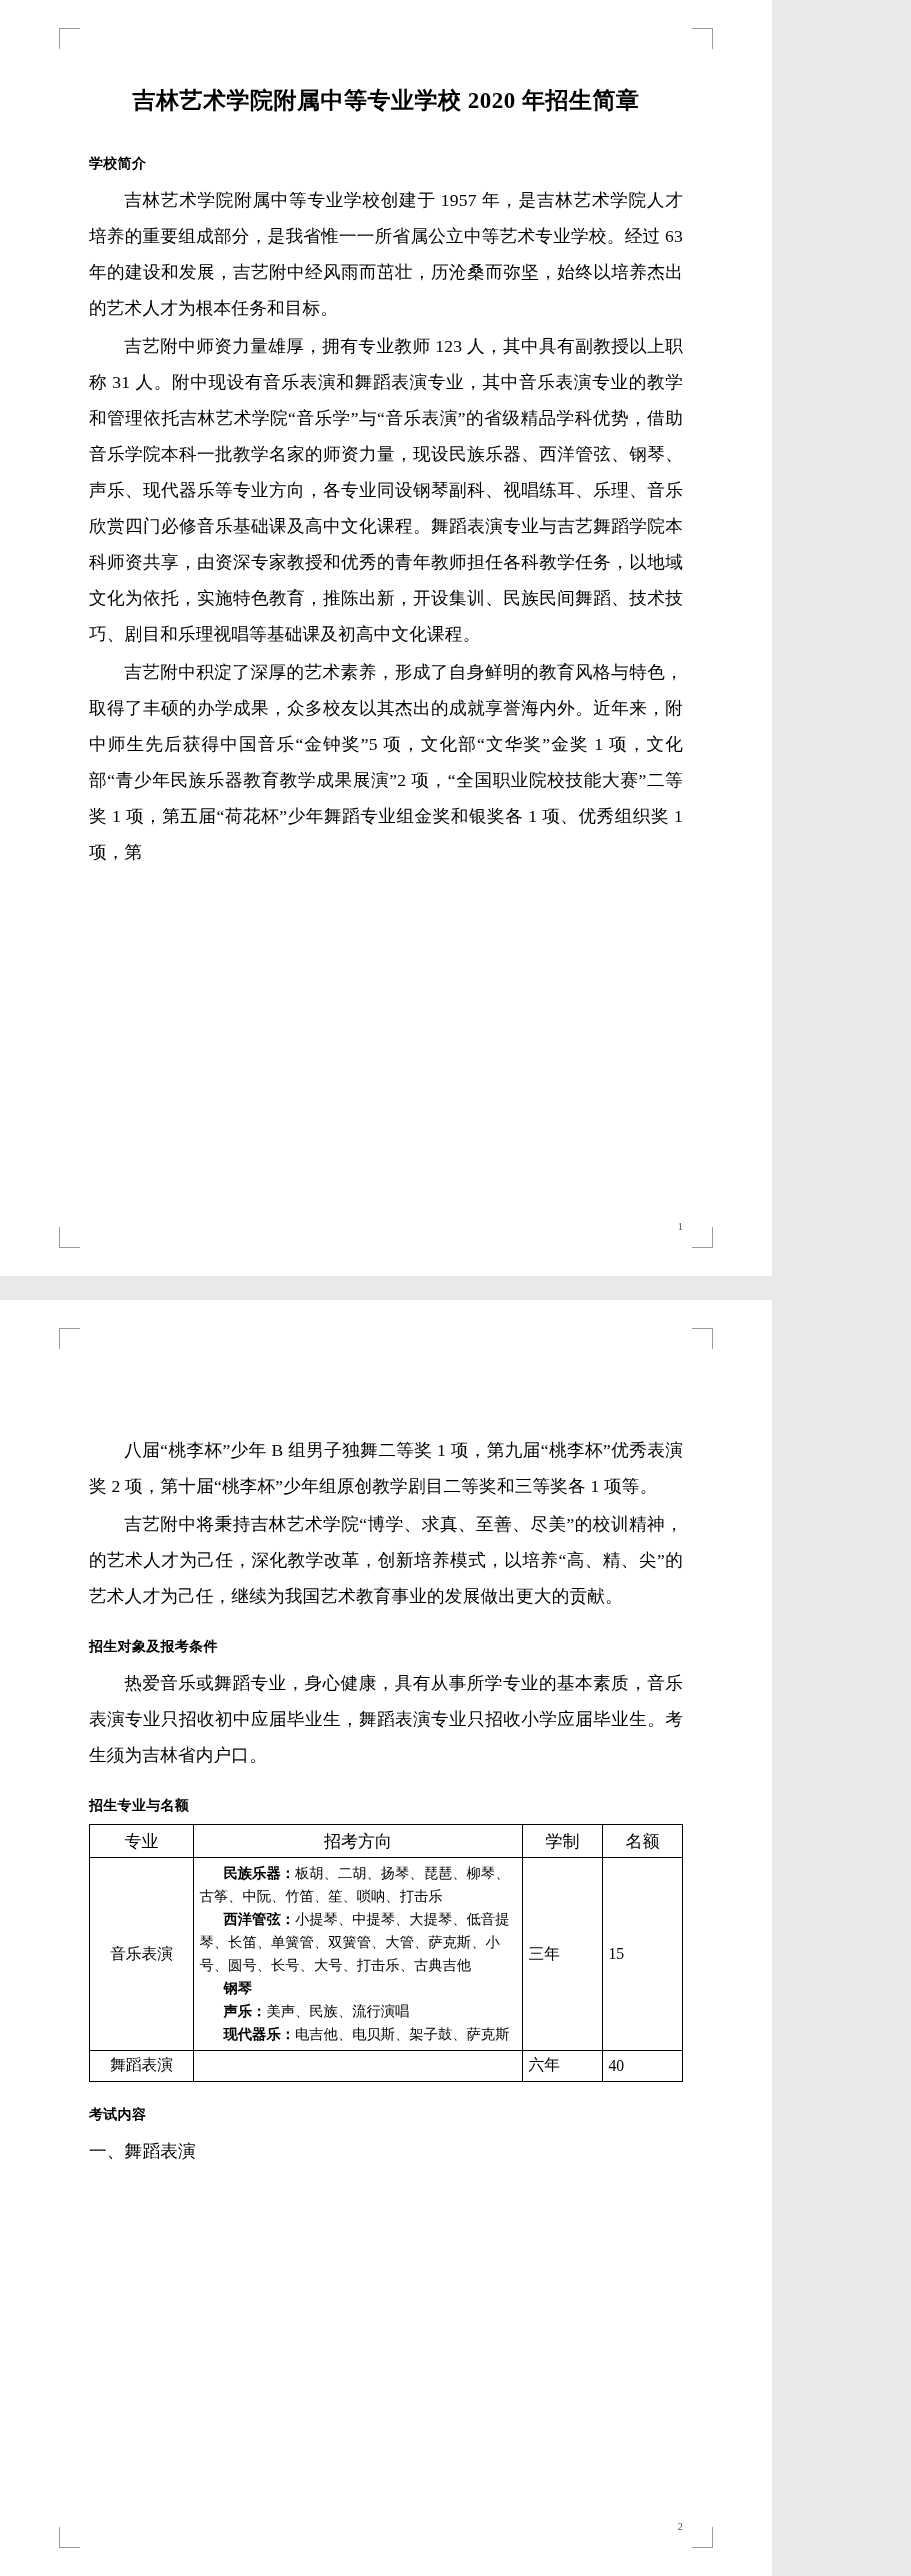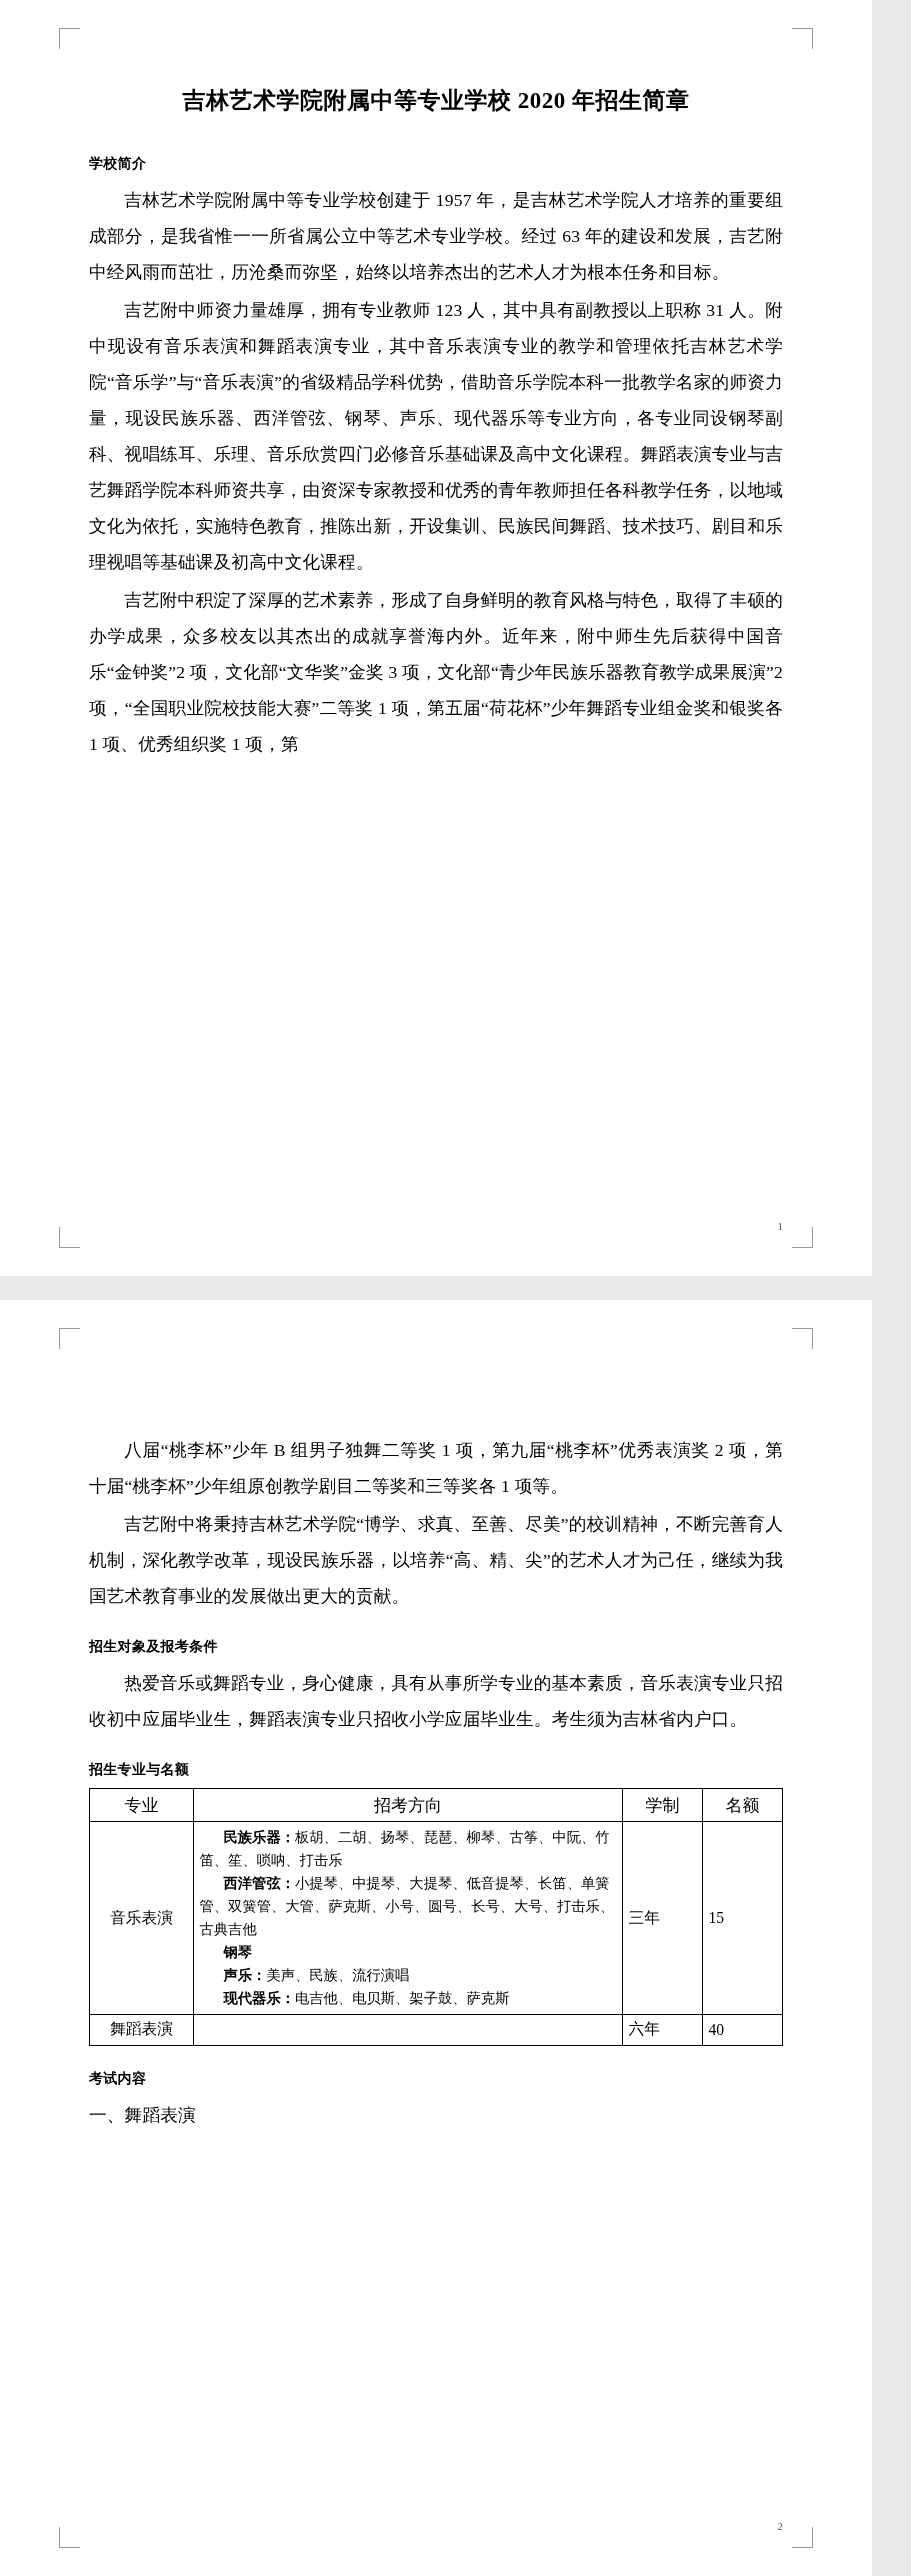--- a/index.html
+++ b/index.html
@@ -7,21 +7,21 @@
     padding: 0;
     background: #e9e9e9;
   }
   body {
     width: 912px;
     font-family: "Liberation Serif", "DejaVu Serif", serif;
     color: #000;
   }
   .page {
     position: relative;
-    width: 872px;
+    width: 772px;
     background: #ffffff;
     box-sizing: border-box;
     padding: 52px 89px 37px 89px;
   }
   .page-1 { height: 1276px; }
   .page-gap {
     height: 24px;
     background: #e9e9e9;
   }
   .page-2 { height: 1276px; }
@@ -114,37 +114,37 @@
   <span class="crop tr"></span>
   <span class="crop bl"></span>
   <span class="crop br"></span>
 
   <h1 class="doc-title">吉林艺术学院附属中等专业学校 2020 年招生简章</h1>
 
   <h2 class="section-title">学校简介</h2>
 
   <p class="para">吉林艺术学院附属中等专业学校创建于 1957 年，是吉林艺术学院人才培养的重要组成部分，是我省惟一一所省属公立中等艺术专业学校。经过 63 年的建设和发展，吉艺附中经风雨而茁壮，历沧桑而弥坚，始终以培养杰出的艺术人才为根本任务和目标。</p>
   <p class="para">吉艺附中师资力量雄厚，拥有专业教师 123 人，其中具有副教授以上职称 31 人。附中现设有音乐表演和舞蹈表演专业，其中音乐表演专业的教学和管理依托吉林艺术学院“音乐学”与“音乐表演”的省级精品学科优势，借助音乐学院本科一批教学名家的师资力量，现设民族乐器、西洋管弦、钢琴、声乐、现代器乐等专业方向，各专业同设钢琴副科、视唱练耳、乐理、音乐欣赏四门必修音乐基础课及高中文化课程。舞蹈表演专业与吉艺舞蹈学院本科师资共享，由资深专家教授和优秀的青年教师担任各科教学任务，以地域文化为依托，实施特色教育，推陈出新，开设集训、民族民间舞蹈、技术技巧、剧目和乐理视唱等基础课及初高中文化课程。</p>
-  <p class="para">吉艺附中积淀了深厚的艺术素养，形成了自身鲜明的教育风格与特色，取得了丰硕的办学成果，众多校友以其杰出的成就享誉海内外。近年来，附中师生先后获得中国音乐“金钟奖”2 项，文化部“文华奖”金奖 3 项，文化部“青少年民族乐器教育教学成果展演”2 项，“全国职业院校技能大赛”二等奖 1 项，第五届“荷花杯”少年舞蹈专业组金奖和银奖各 1 项、优秀组织奖 1 项，第</p>
+  <p class="para">吉艺附中积淀了深厚的艺术素养，形成了自身鲜明的教育风格与特色，取得了丰硕的办学成果，众多校友以其杰出的成就享誉海内外。近年来，附中师生先后获得中国音乐“金钟奖”5 项，文化部“文华奖”金奖 1 项，文化部“青少年民族乐器教育教学成果展演”2 项，“全国职业院校技能大赛”二等奖 1 项，第五届“荷花杯”少年舞蹈专业组金奖和银奖各 1 项、优秀组织奖 1 项，第</p>
 
   <div class="page-number">1</div>
 </div>
 
 <div class="page-gap"></div>
 
 <div class="page page-2">
   <span class="crop tl"></span>
   <span class="crop tr"></span>
   <span class="crop bl"></span>
   <span class="crop br"></span>
 
   <div style="height:80px"></div>
 
   <p class="para">八届“桃李杯”少年 B 组男子独舞二等奖 1 项，第九届“桃李杯”优秀表演奖 2 项，第十届“桃李杯”少年组原创教学剧目二等奖和三等奖各 1 项等。</p>
-  <p class="para">吉艺附中将秉持吉林艺术学院“博学、求真、至善、尽美”的校训精神，不断完善育人机制，深化教学改革，现设民族乐器，以培养“高、精、尖”的艺术人才为己任，继续为我国艺术教育事业的发展做出更大的贡献。</p>
+  <p class="para">吉艺附中将秉持吉林艺术学院“博学、求真、至善、尽美”的校训精神，的艺术人才为己任，深化教学改革，创新培养模式，以培养“高、精、尖”的艺术人才为己任，继续为我国艺术教育事业的发展做出更大的贡献。</p>
 
   <h2 class="section-title">招生对象及报考条件</h2>
   <p class="para">热爱音乐或舞蹈专业，身心健康，具有从事所学专业的基本素质，音乐表演专业只招收初中应届毕业生，舞蹈表演专业只招收小学应届毕业生。考生须为吉林省内户口。</p>
 
   <h2 class="section-title">招生专业与名额</h2>
 
   <table class="majors">
     <thead>
       <tr>
         <th>专业</th>

